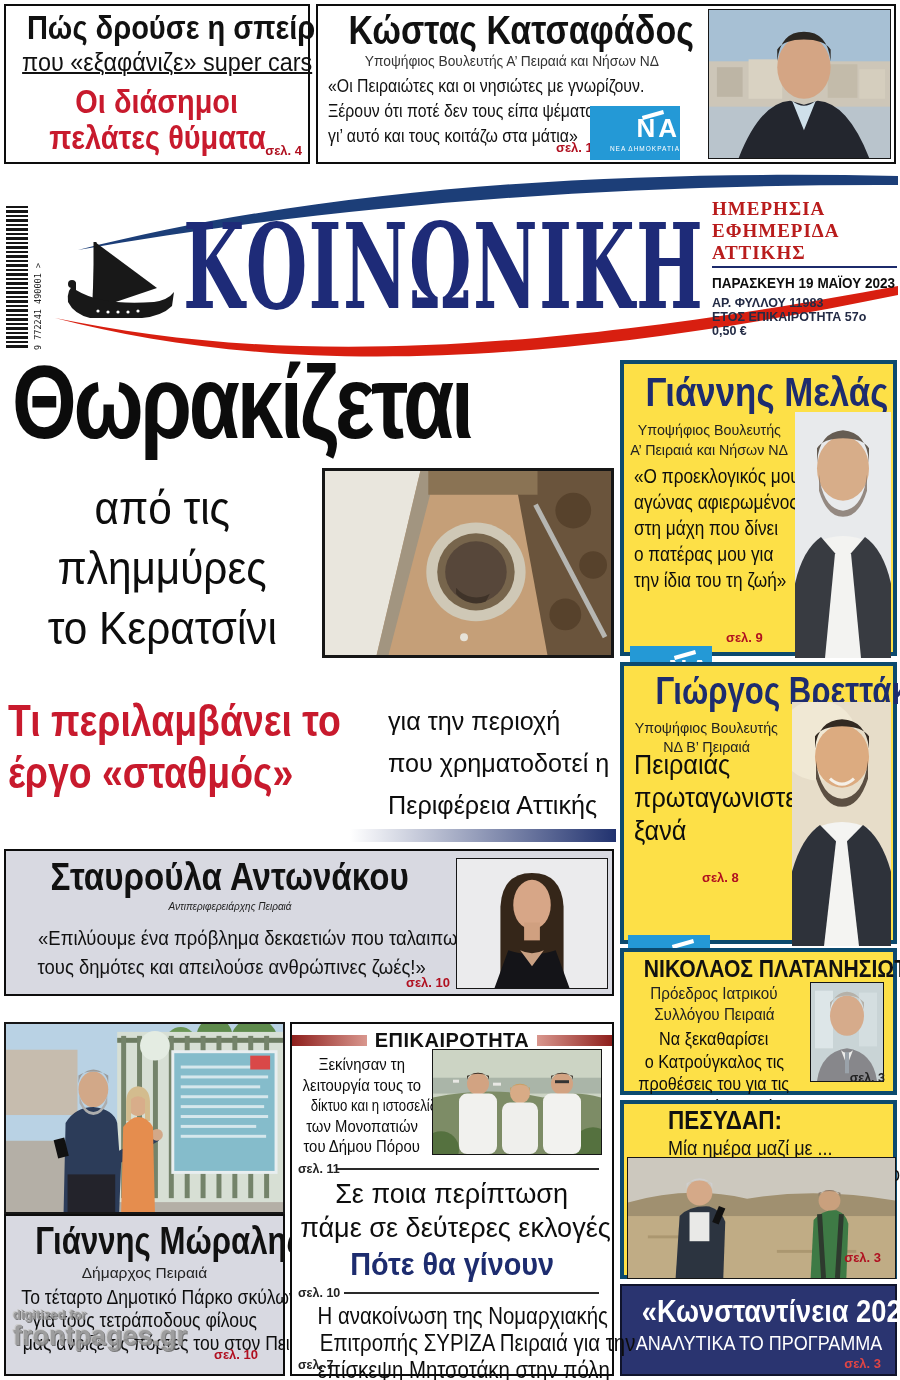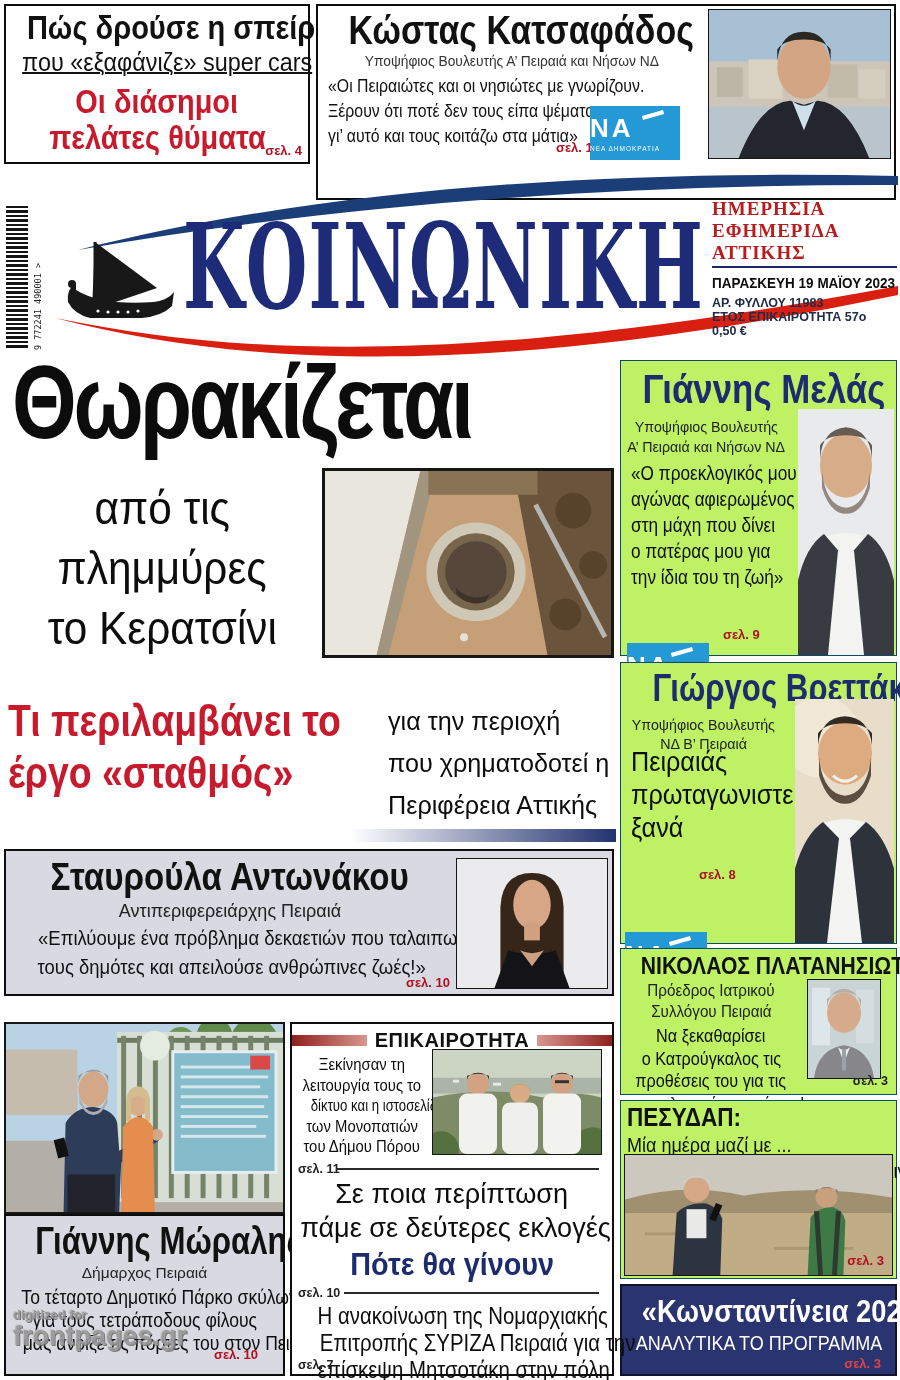--- a/index.html
+++ b/index.html
@@ -6,30 +6,30 @@
   .page{position:relative;width:900px;height:1380px;background:#fff;margin:0 auto;
         font-family:"Liberation Sans",sans-serif;color:#111;overflow:hidden;}
   .abs{position:absolute;}
   .ctr{text-align:center;}
   .cx{display:inline-block;white-space:nowrap;transform-origin:center top;}
   .ol{transform-origin:left top;}
   .c95{transform:scaleX(.95);} .c90{transform:scaleX(.9);} .c88{transform:scaleX(.88);}
   .c85{transform:scaleX(.85);} .c82{transform:scaleX(.82);} .c80{transform:scaleX(.8);}
   .c60{transform:scaleX(.6);}
   .box{border:2px solid #0d0d0d;background:#fff;box-sizing:border-box;}
-  .thinbox{border:1px solid #0c4a6e;background:#bef264;box-sizing:border-box;}
+  .thinbox{border:4px solid #0c4a6e;background:#fde047;box-sizing:border-box;}
   .pref{color:#b01020;font-weight:bold;font-size:13px;}
   .prefdark{color:#222;font-weight:bold;font-size:12.5px;}
   .navy{color:#1d2c6f;}
   .red{color:#c81a2d;}
   .photo{box-sizing:border-box;border:2px solid #161616;overflow:hidden;background:#ddd;}
   .photo svg{display:block;width:100%;height:100%;}
   
   .ndlogo{background:#2499d6;position:relative;display:flex;flex-direction:column;
-          align-items:flex-start;justify-content:center;color:#fff;box-sizing:border-box;}
+          align-items:flex-end;justify-content:center;color:#fff;box-sizing:border-box;}
   .nd-mono{font-weight:bold;font-size:26px;line-height:1;letter-spacing:3px;}
   .nd-mono::after{content:"";position:absolute;top:7px;right:16px;width:22px;height:4px;
                   background:#fff;transform:rotate(-16deg);}
   .nd-cap{font-size:6.5px;letter-spacing:1px;margin-top:4px;}
   
   .mast-title{font-family:"DejaVu Serif","Liberation Serif",serif;font-weight:bold;
               color:#1e2b78;font-size:118px;line-height:1;letter-spacing:2px;}
   .mast-info{font-family:"Liberation Serif",serif;color:#b91c1c;font-weight:bold;}
   .barcode{background:repeating-linear-gradient(180deg,#151515 0 2px,#fff 2px 4px,#151515 4px 7px,#fff 7px 9px);}
   .bc-num{position:absolute;right:-3px;top:0;height:100%;writing-mode:vertical-rl;
@@ -49,21 +49,21 @@
   <div class="abs box" style="left:4px;top:4px;width:306px;height:160px;">
     <div class="ctr" style="margin-top:5px;font-weight:bold;font-size:33px;line-height:1.05;"><span class="cx c88">Πώς δρούσε η σπείρα</span></div>
     <div class="ctr" style="font-size:26px;margin-top:1px;"><span class="cx c90" style="text-decoration:underline;text-decoration-thickness:2px;">που «εξαφάνιζε» super cars</span></div>
     <div class="ctr red" style="font-weight:bold;font-size:34px;line-height:1.08;margin-top:5px;">
       <span class="cx c85">Οι διάσημοι</span><br>
       <span class="cx c85">πελάτες θύματα</span>
     </div>
     <span class="abs pref" style="right:6px;bottom:4px;">σελ. 4</span>
   </div>
 
-  <div class="abs box" style="left:316px;top:4px;width:580px;height:196px;">
+  <div class="abs box" style="left:316px;top:4px;width:580px;height:160px;">
     <div class="abs ctr" style="left:0;top:2px;width:388px;font-weight:bold;font-size:40px;"><span class="cx c85">Κώστας Κατσαφάδος</span></div>
     <div class="abs ctr" style="left:0;top:47px;width:388px;font-size:14.5px;color:#333;"><span class="cx c95">Υποψήφιος Βουλευτής Α’ Πειραιά και Νήσων ΝΔ</span></div>
     <div class="abs" style="left:10px;top:68px;font-size:18px;line-height:25px;">
       <div><span class="cx ol c88">«Οι Πειραιώτες και οι νησιώτες με γνωρίζουν.</span></div>
       <div><span class="cx ol c88">Ξέρουν ότι ποτέ δεν τους είπα ψέματα</span></div>
       <div><span class="cx ol c88">γι’ αυτό και τους κοιτάζω στα μάτια»</span></div>
     </div>
     <span class="abs pref" style="left:238px;top:134px;">σελ. 16</span>
     <div class="abs ndlogo" style="left:272px;top:100px;width:90px;height:54px;">
       <span class="nd-mono">ΝΑ</span>
@@ -154,21 +154,21 @@
   </div>
   <div class="abs" style="left:388px;top:700px;width:230px;font-size:26.5px;line-height:42px;color:#0d0d0d;">
     <div><span class="cx ol c95">για την περιοχή</span></div>
     <div><span class="cx ol c95">που χρηματοδοτεί η</span></div>
     <div><span class="cx ol c95">Περιφέρεια Αττικής</span></div>
   </div>
   <div class="abs grad-bar" style="left:350px;top:829px;width:266px;height:13px;"></div>
 
   <div class="abs box" style="left:4px;top:849px;width:610px;height:147px;background:#d8d9e1;">
     <div class="abs ctr" style="left:0;top:4px;width:448px;font-weight:bold;font-size:39px;"><span class="cx c85">Σταυρούλα Αντωνάκου</span></div>
-    <div class="abs ctr" style="left:0;top:50px;width:448px;font-size:18px;color:#222;">Αντιπεριφερειάρχης Πειραιά</div>
+    <div class="abs ctr" style="left:0;top:50px;width:448px;font-size:10px;color:#222;font-style:italic;">Αντιπεριφερειάρχης Πειραιά</div>
     <div class="abs ctr" style="left:0;top:72px;width:452px;font-size:21px;line-height:29px;">
       <div><span class="cx c88">«Επιλύουμε ένα πρόβλημα δεκαετιών που ταλαιπωρούσε</span></div>
       <div><span class="cx c88">τους δημότες και απειλούσε ανθρώπινες ζωές!»</span></div>
     </div>
     <span class="abs pref" style="left:400px;top:124px;">σελ. 10</span>
     <div class="abs photo" style="right:4px;top:7px;width:152px;height:131px;border-width:1px;">
       <svg viewBox="0 0 152 130" preserveAspectRatio="none">
         <rect width="152" height="130" fill="#ebebed"></rect>
         <path d="M44 130 L44 48 Q46 14 76 14 Q106 14 108 48 L108 130 Z" fill="#352619"></path>
         <ellipse cx="76" cy="46" rx="19" ry="25" fill="#d7a687"></ellipse>
@@ -261,21 +261,21 @@
         <ellipse cx="36" cy="34" rx="17" ry="21" fill="#d6ab8b"></ellipse>
         <path d="M19 28 Q22 10 36 9 Q50 10 53 28 L53 20 Q47 13 36 13 Q25 13 19 20 Z" fill="#b5b1a9"></path>
         <path d="M6 102 Q10 72 36 68 Q62 72 66 102 Z" fill="#87878b"></path>
         <path d="M30 70 L36 86 L42 70 Q36 76 30 70 Z" fill="#ececea"></path>
         <rect x="34" y="72" width="4" height="22" fill="#9aa2aa"></rect>
       </svg>
     </div>
     <span class="abs prefdark" style="right:8px;bottom:6px;">σελ. 3</span>
   </div>
 
-  <div class="abs thinbox" style="left:620px;top:1100px;width:277px;height:179px;">
+  <div class="abs thinbox" style="left:620px;top:1100px;width:277px;height:179px;padding-left:38px;">
     <div style="margin:4px 6px 0 6px;line-height:24px;">
       <span style="font-weight:bold;font-size:25px;" class="cx ol c90">ΠΕΣΥΔΑΠ:</span>
       <span style="font-size:20px;" class="cx ol c90">Μία ημέρα μαζί με ...</span>
       <div><span style="font-size:20px;" class="cx ol c90">τα αρπακτικά πουλιά του όρους Αιγάλεω</span></div>
     </div>
     <div class="abs photo" style="left:3px;top:53px;width:269px;height:122px;border-width:1px;">
       <svg viewBox="0 0 269 124" preserveAspectRatio="none">
         <rect width="269" height="124" fill="#ccc8be"></rect>
         <path d="M0 46 Q60 28 120 42 Q190 30 269 44 L269 124 L0 124 Z" fill="#a09070"></path>
         <rect y="60" width="269" height="64" fill="#c0ac85"></rect>

